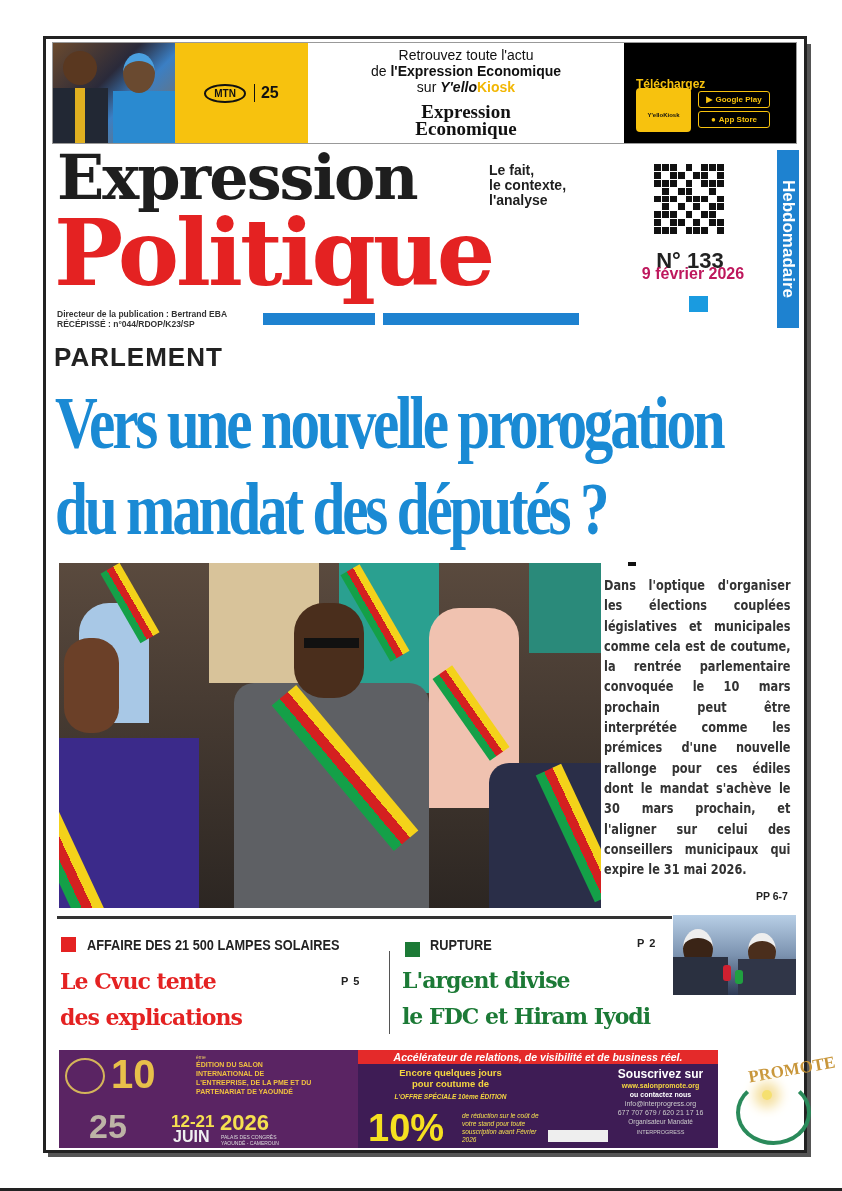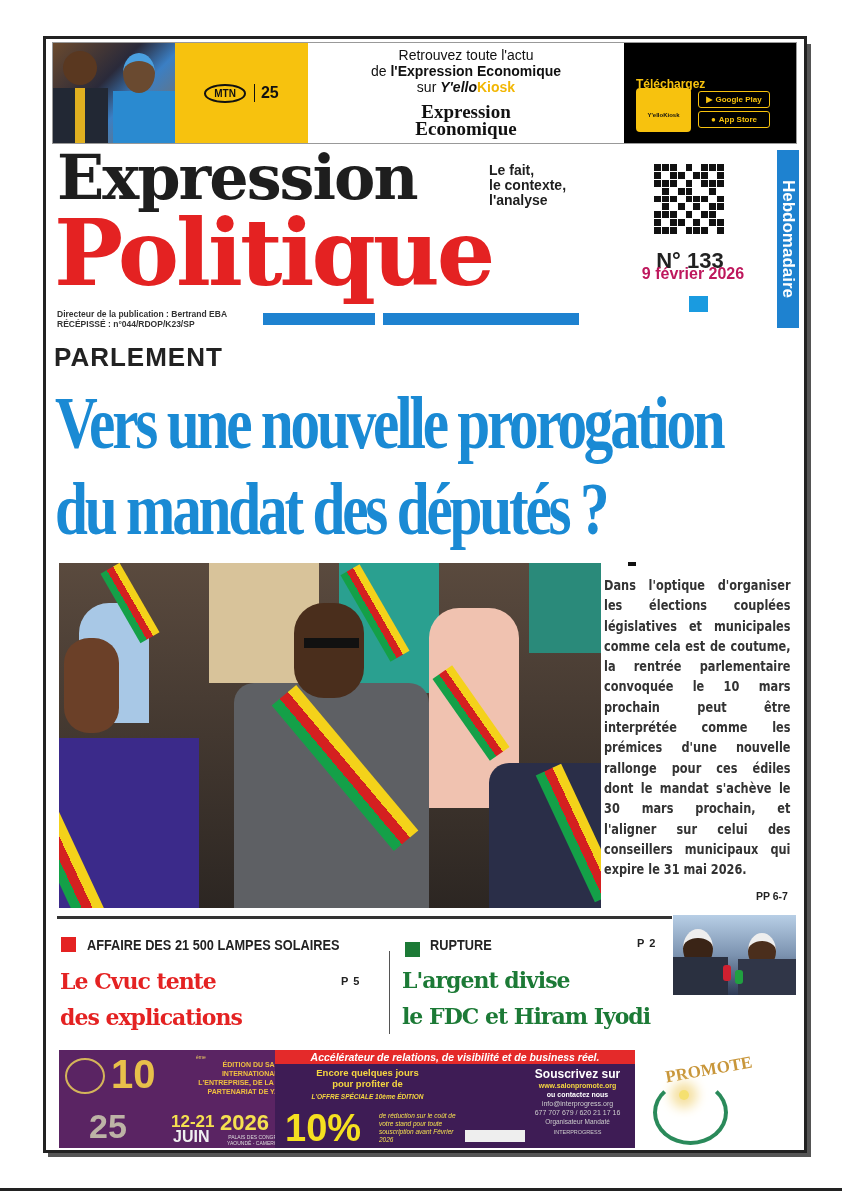--- a/index.html
+++ b/index.html
@@ -62,21 +62,21 @@
 
   .sq { position:absolute; width:15px; height:15px; }
   .kicker2 { position:absolute; font-weight:bold; font-size:14.5px; color:#222; transform:scaleX(0.88); transform-origin:left top; white-space:nowrap; }
   .sub-head { position:absolute; font-family:"DejaVu Serif", serif; font-weight:bold; font-size:22px; line-height:36px; letter-spacing:-1px; white-space:nowrap; }
   .pref { position:absolute; font-size:11px; color:#222; font-weight:bold; letter-spacing:1px; }
   .vdiv { position:absolute; left:389px; top:951px; width:1px; height:83px; background:#555; }
   .fdc-photo { position:absolute; left:673px; top:915px; width:123px; height:80px; overflow:hidden; background:linear-gradient(180deg,#b8cfe6 0%,#7c93b0 50%,#2e3a55 100%); }
 
   
   .botad { position:absolute; left:59px; top:1050px; width:737px; height:98px; display:flex; }
-  .ba-left { width:216px; background:#5a2463; position:relative;text-align:center; }
+  .ba-left { width:299px; background:#5a2463; position:relative; }
   .ba-mid { width:360px; background:#3e1c55; position:relative; }
   .ba-right { flex:1; background:#fff; position:relative; }
   .ba-red { position:absolute; left:0; top:0; width:100%; height:14px; background:#e42a2a; color:#fff; font-style:italic; font-weight:bold; font-size:10.5px; text-align:center; line-height:14px; }
 </style>
 </head>
 <body>
 
 <div class="frame"></div>
 <div class="shadow-r"></div>
 <div class="shadow-b"></div>
@@ -291,21 +291,21 @@
     <div style="position:absolute;left:30px;top:58px;font-size:34px;font-weight:bold;color:#bdb3a6;line-height:36px">25</div>
     <div style="position:absolute;left:112px;top:62px;font-size:17px;font-weight:bold;color:#f5e050">12-21</div>
     <div style="position:absolute;left:114px;top:78px;font-size:16px;font-weight:bold;color:#f0f0f0">JUIN</div>
     <div style="position:absolute;left:161px;top:60px;font-size:22px;font-weight:bold;color:#f5e050">2026</div>
     <div style="position:absolute;left:162px;top:84px;width:70px;font-size:5px;color:#ddd">PALAIS DES CONGRÈS YAOUNDÉ - CAMEROUN</div>
   </div>
   <div class="ba-mid">
     <div class="ba-red">Accélérateur de relations, de visibilité et de business réel.</div>
     <div style="position:absolute;left:0;top:17px;width:185px;text-align:center;font-size:9.5px;font-weight:bold;color:#f5d640;line-height:11px">
       <div>Encore quelques jours</div>
-      <div>pour profiter de</div>
+      <div>pour coutume de</div>
       <div style="font-size:6.5px;font-style:italic;margin-top:2px">L'OFFRE SPÉCIALE 10ème ÉDITION</div>
     </div>
     <div style="position:absolute;left:10px;top:58px;font-size:38px;font-weight:bold;color:#f5e020;line-height:40px">10%</div>
     <div style="position:absolute;left:104px;top:62px;width:82px;font-size:6.5px;font-style:italic;color:#f5e050;line-height:8px">de réduction sur le coût de votre stand pour toute souscription avant Février 2026</div>
     <div style="position:absolute;left:190px;top:80px;width:60px;height:12px;background:#eee"></div>
     <div style="position:absolute;left:245px;top:17px;width:115px;text-align:center;line-height:9px">
       <div style="font-size:12px;font-weight:bold;color:#fff;line-height:14px">Souscrivez sur</div>
       <div style="font-size:7px;font-weight:bold;color:#f5d640">www.salonpromote.org</div>
       <div style="font-size:7px;font-weight:bold;color:#fff">ou contactez nous</div>
       <div style="font-size:7px;color:#ccc">info@interprogress.org</div>

